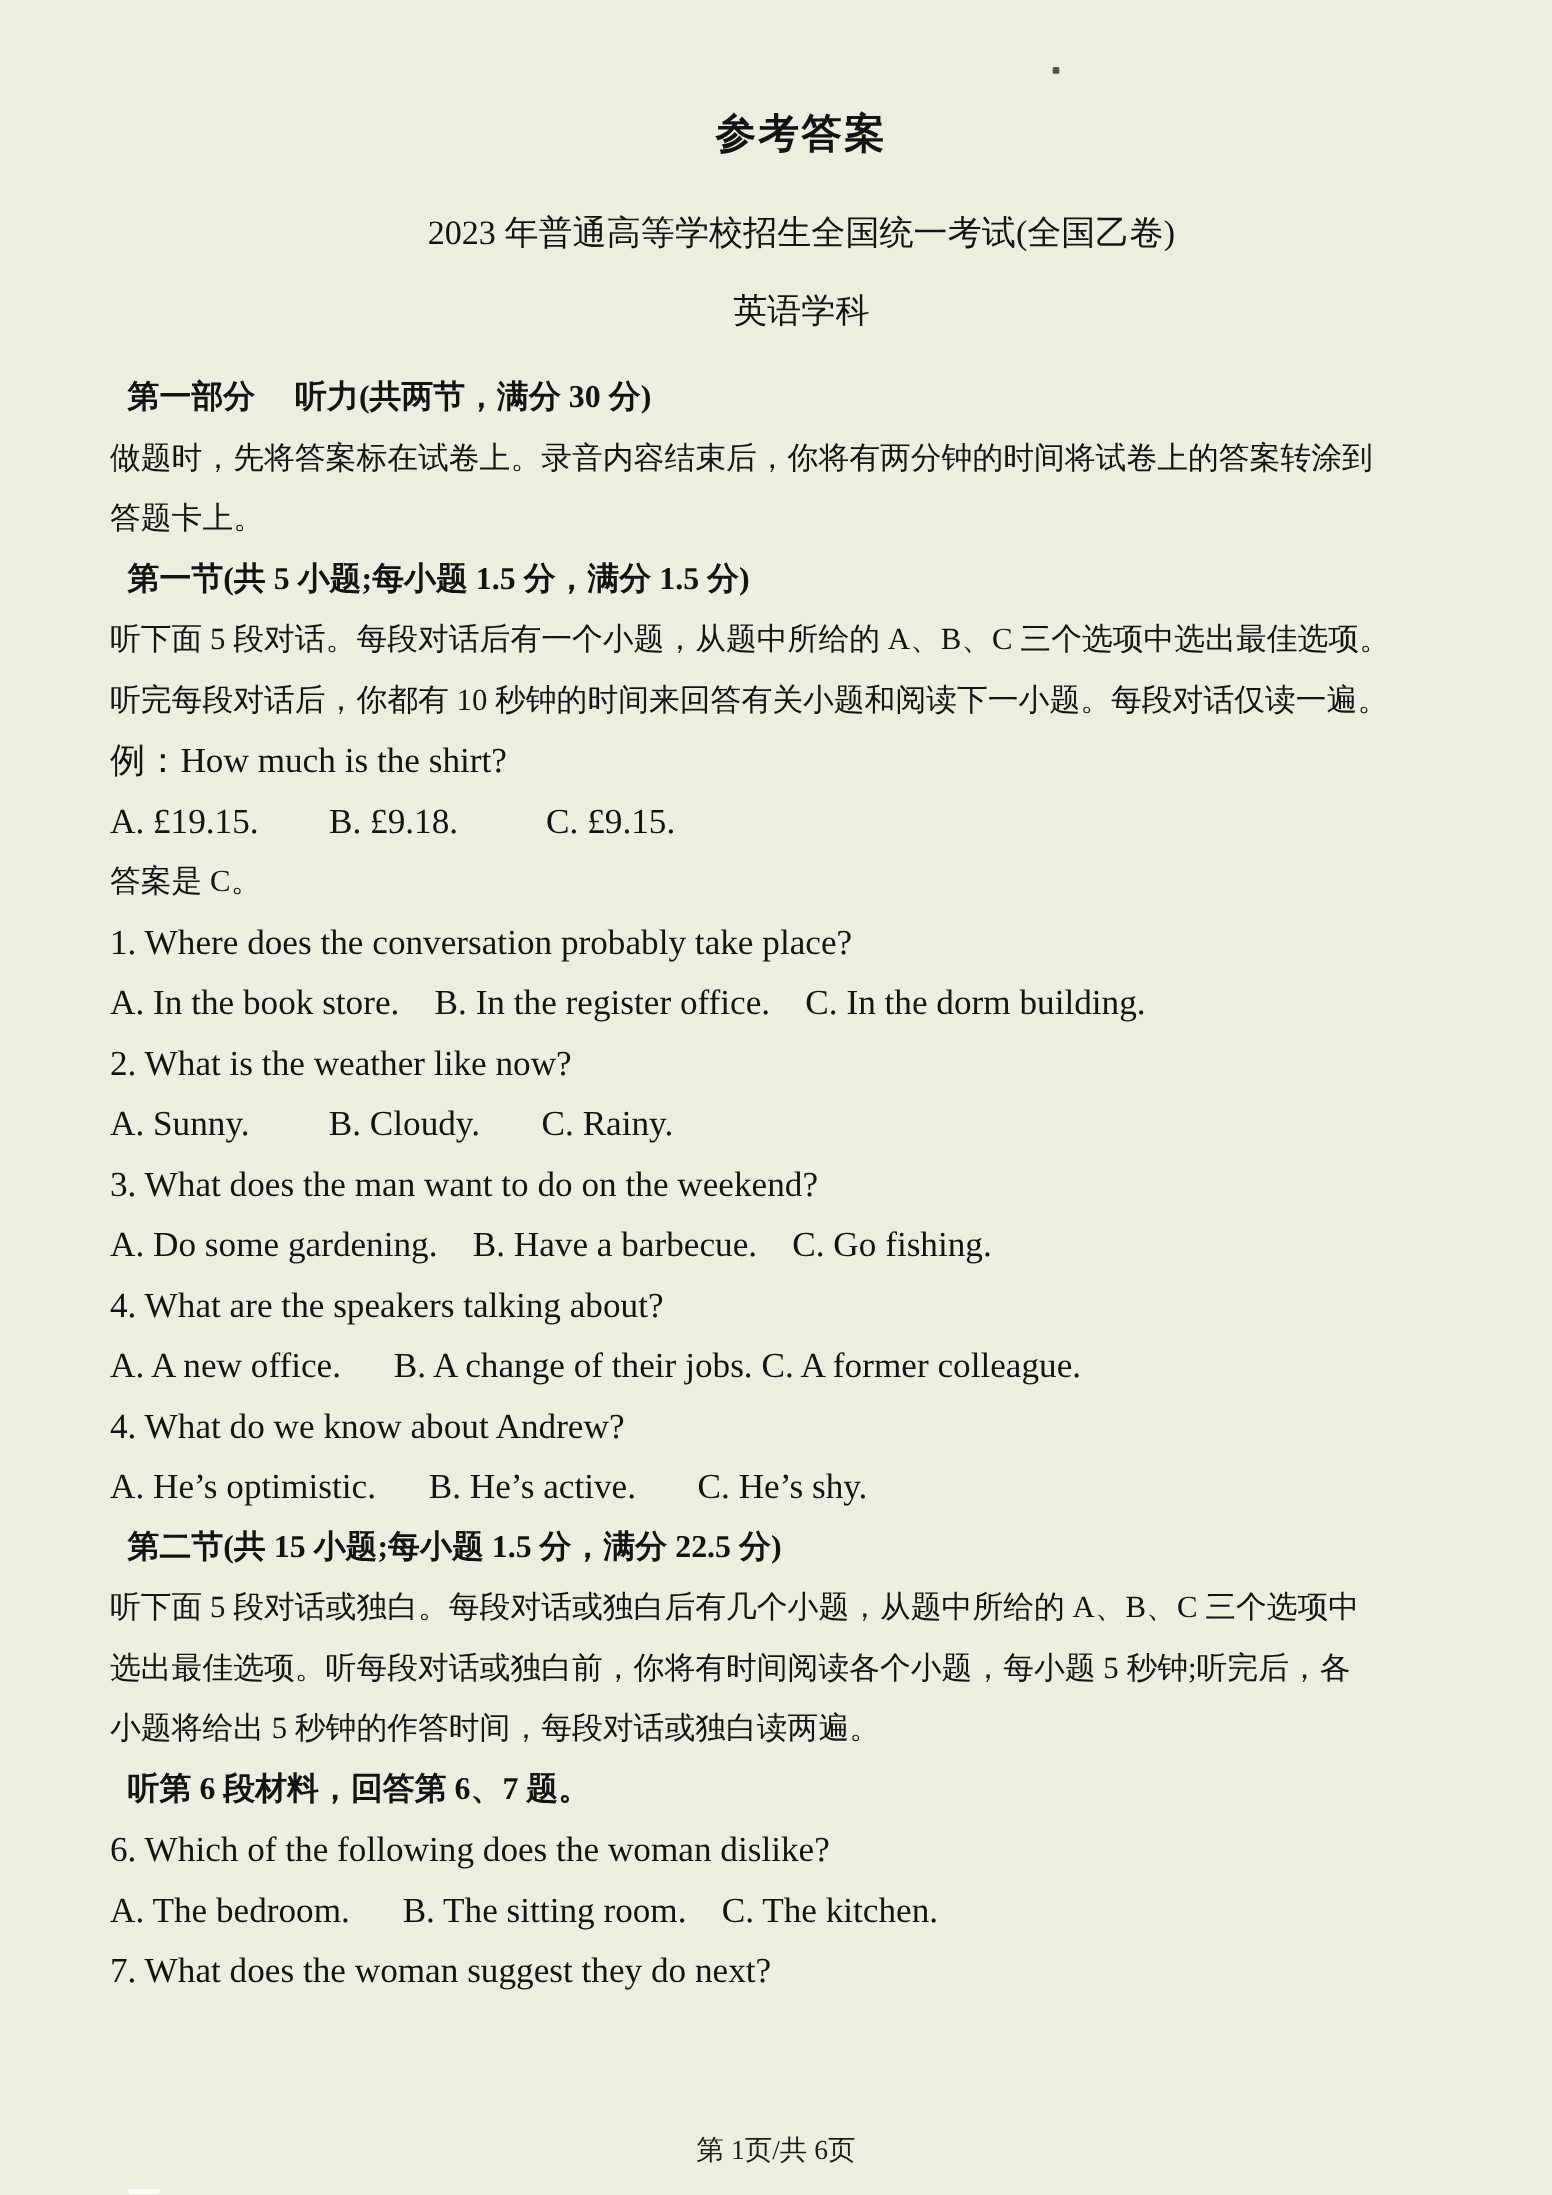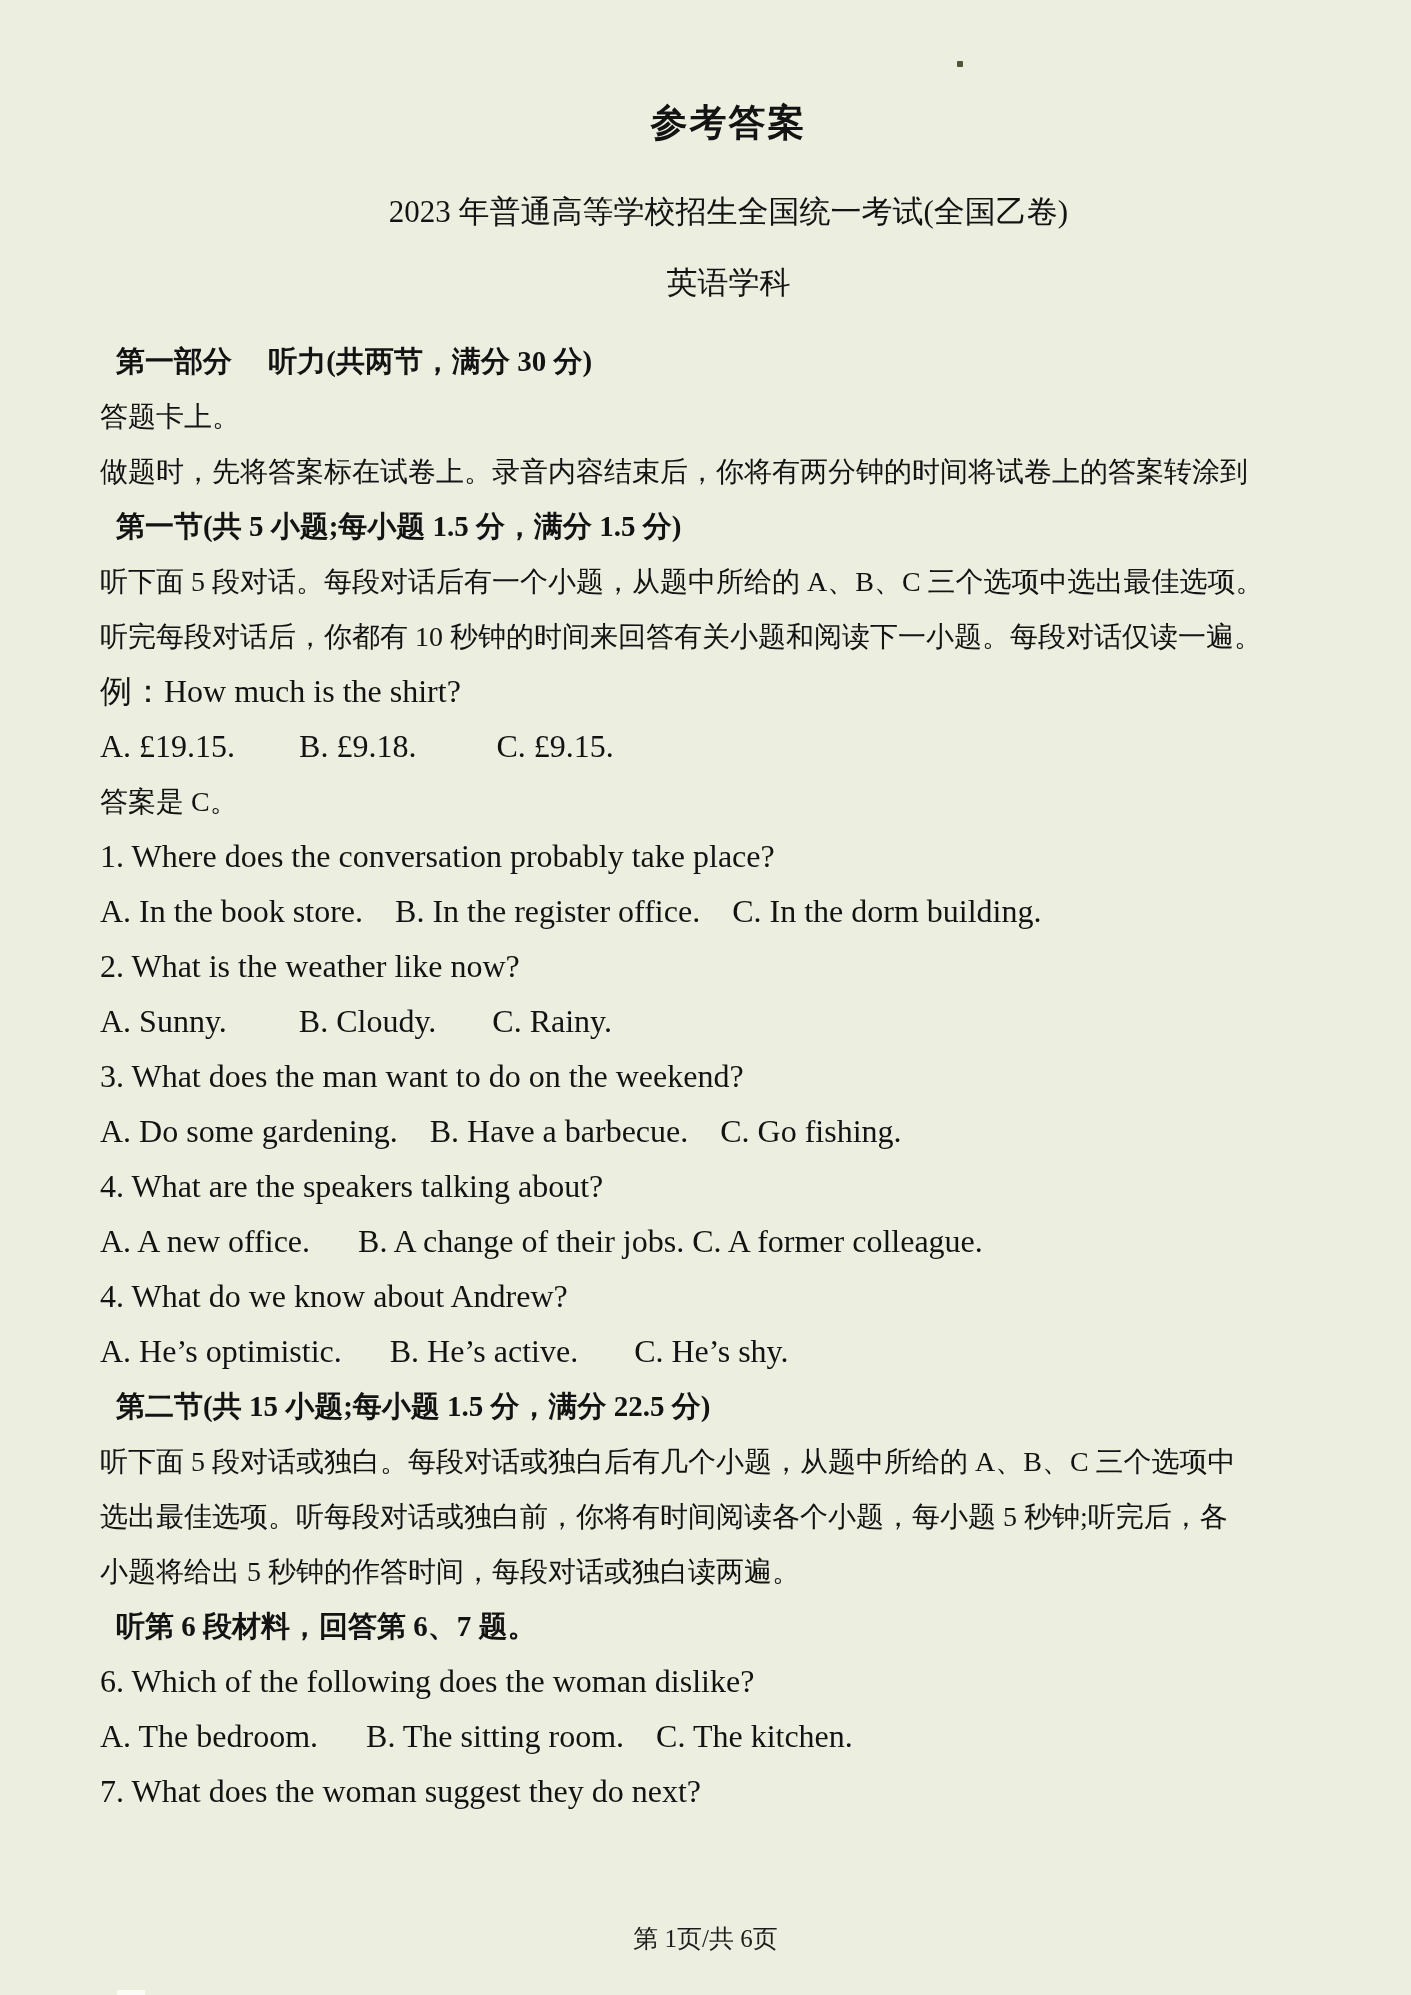--- a/index.html
+++ b/index.html
@@ -51,21 +51,21 @@
   }
   p.cn-bold {
     font-weight: bold;
     font-size: 29px;
     margin-left: 16px;
   }
   .page-footer {
     position: absolute;
     left: 0;
     right: 0;
-    bottom: 40px;
+    bottom: 24px;
     text-align: center;
     font-size: 25px;
     color: #1c1c1c;
   }
   .speck {
     position: absolute;
     left: 957px;
     top: 61px;
     width: 6px;
     height: 6px;
@@ -84,22 +84,22 @@
 </head>
 <body>
 
 <div class="doc">
 
   <h1 class="title">参考答案</h1>
   <h2 class="subtitle">2023 年普通高等学校招生全国统一考试(全国乙卷)</h2>
   <h3 class="subject">英语学科</h3>
 
   <p class="line cn-bold">第一部分　 听力(共两节，满分 30 分)</p>
+  <p class="line cn">做题时，先将答案标在试卷上。录音内容结束后，你将有两分钟的时间将试卷上的答案转涂到</p>
   <p class="line cn">答题卡上。</p>
-  <p class="line cn">做题时，先将答案标在试卷上。录音内容结束后，你将有两分钟的时间将试卷上的答案转涂到</p>
 
   <p class="line cn-bold">第一节(共 5 小题;每小题 1.5 分，满分 1.5 分)</p>
   <p class="line cn">听下面 5 段对话。每段对话后有一个小题，从题中所给的 A、B、C 三个选项中选出最佳选项。</p>
   <p class="line cn">听完每段对话后，你都有 10 秒钟的时间来回答有关小题和阅读下一小题。每段对话仅读一遍。</p>
 
   <p class="line">例：How much is the shirt?</p>
   <p class="line">A. £19.15.        B. £9.18.          C. £9.15.</p>
   <p class="line cn">答案是 C。</p>
 
   <p class="line">1. Where does the conversation probably take place?</p>

